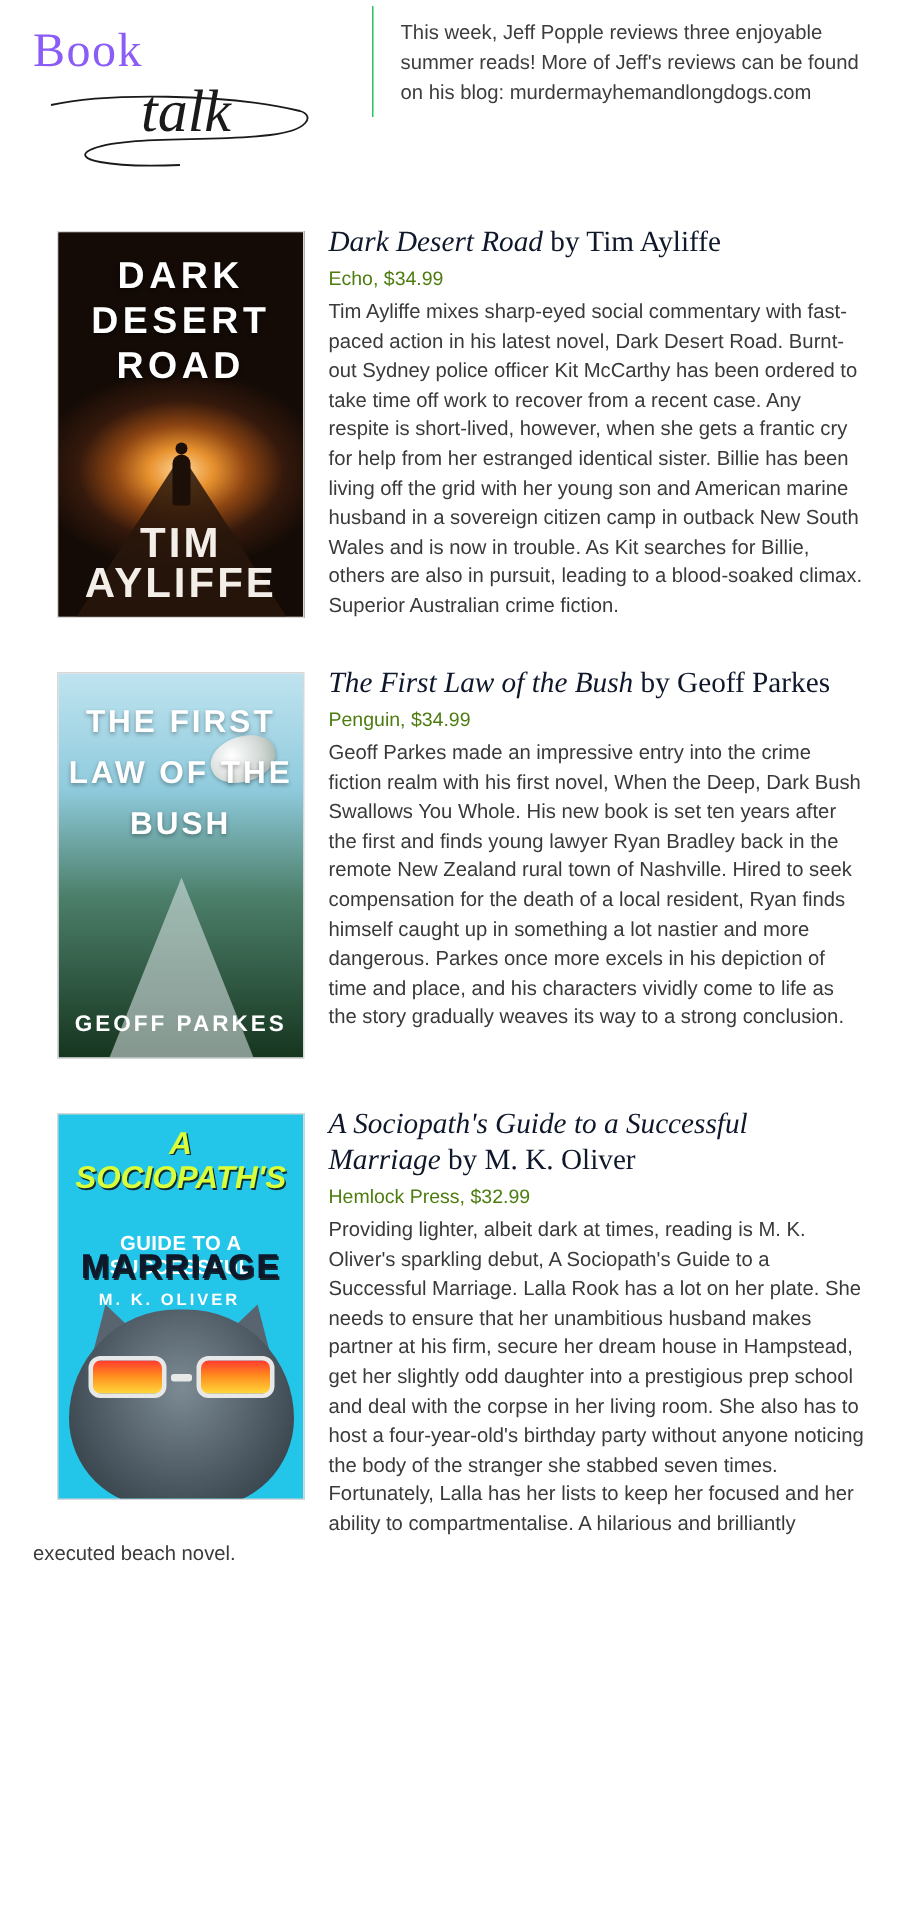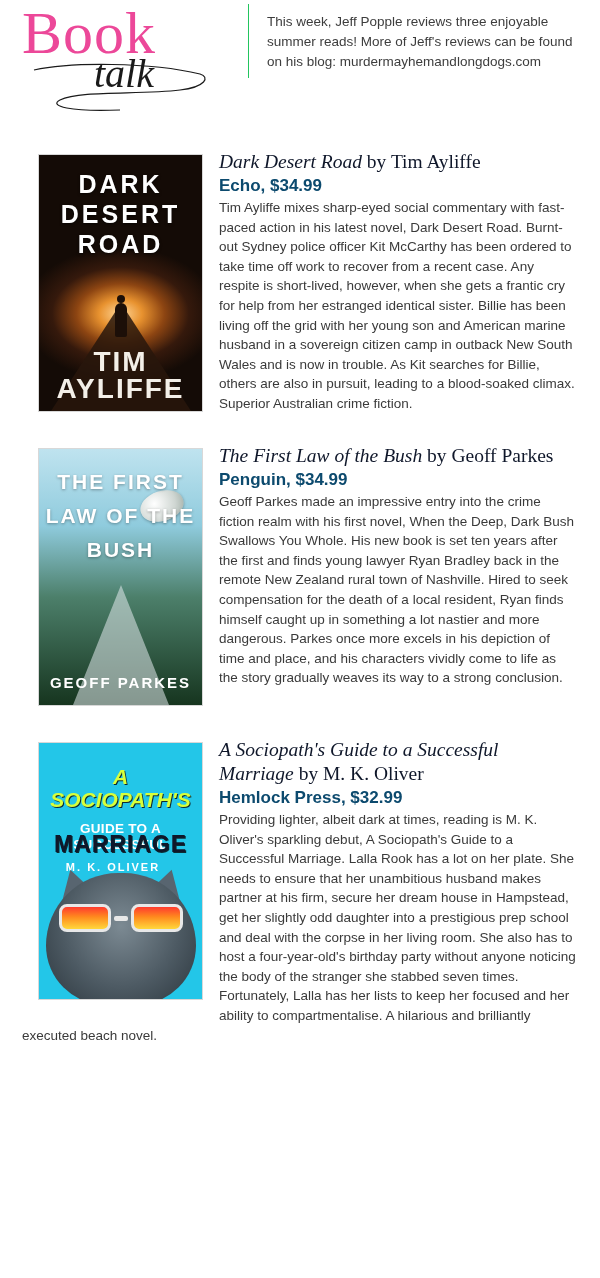--- a/index.html
+++ b/index.html
@@ -30,24 +30,24 @@
     min-height: 120px;
   }
   .masthead-logo {
     width: 200px;
     flex: 0 0 200px;
     position: relative;
     padding-top: 2px;
   }
   .logo-book {
     font-family: "Liberation Serif", serif;
-    font-size: 60px;
+    font-size: 32px;
     line-height: 54px;
     letter-spacing: 1px;
-    color: #ec4899;
+    color: #8b5cf6;
     font-weight: 400;
   }
   .logo-talk {
     font-family: "Liberation Serif", serif;
     font-style: italic;
     font-size: 40px;
     line-height: 40px;
     color: #1a1a1a;
     margin-left: 72px;
     margin-top: -6px;
@@ -98,25 +98,24 @@
     font-size: 19.5px;
     line-height: 24px;
     color: #0f172a;
     margin: 0 0 2px 0;
     font-weight: 400;
   }
   .review-title .by {
     font-style: normal;
   }
   .review-pub {
-    font-size: 17px;
+    font-size: 13px;
     line-height: 19px;
-    color: #0c4a6e;
+    color: #4d7c0f;
     margin: 0 0 3px 0;
-    font-weight: bold;
   }
   .review-body {
     font-size: 13.5px;
     line-height: 19.6px;
     color: #3a3a3a;
     margin: 0;
     text-align: left;
   }
   .clear { clear: both; height: 0; overflow: hidden; }
 
@@ -203,21 +202,21 @@
   .flb-author {
     position:absolute; left:0; right:0; bottom:14px; text-align:center;
     font-family:"Liberation Sans", sans-serif; font-weight:bold; color:#ffffff;
     font-size:15px; letter-spacing:2px;
   }
   
   .cover-sg {
     background: #23c6e8;
   }
   .sg-title {
-    position:absolute; left:6px; right:6px; top:22px; text-align:center;
+    position:absolute; left:6px; right:6px; top:8px; text-align:center;
     font-family:"Liberation Sans", sans-serif; font-weight:bold;
     font-size:21px; line-height:23px; color:#d8ff3a;
     font-style: italic;
     text-shadow: 1px 1px 0 #0c2b33;
   }
   .sg-sub {
     position:absolute; left:6px; right:6px; top:56px; text-align:center;
     font-family:"Liberation Sans", sans-serif; font-weight:bold;
     font-size:13.5px; line-height:16px; color:#ffffff;
     letter-spacing:.3px;

